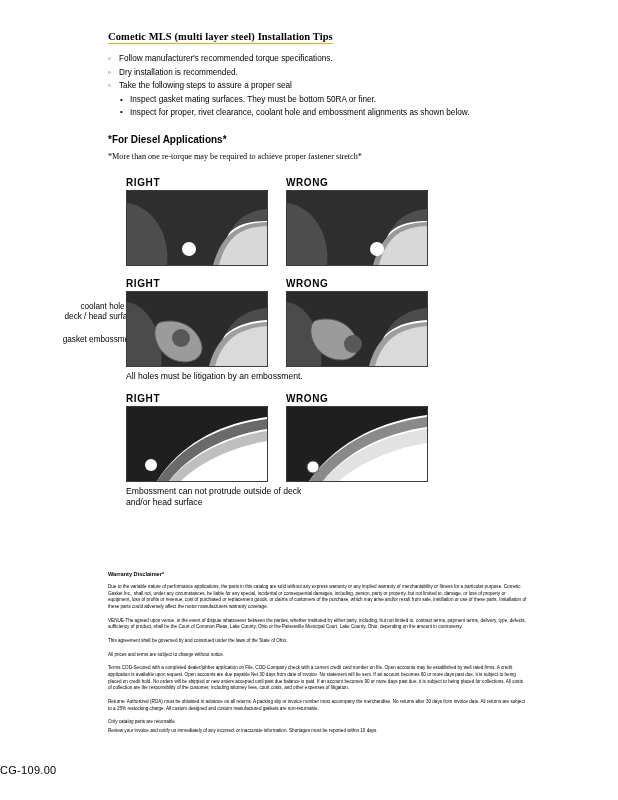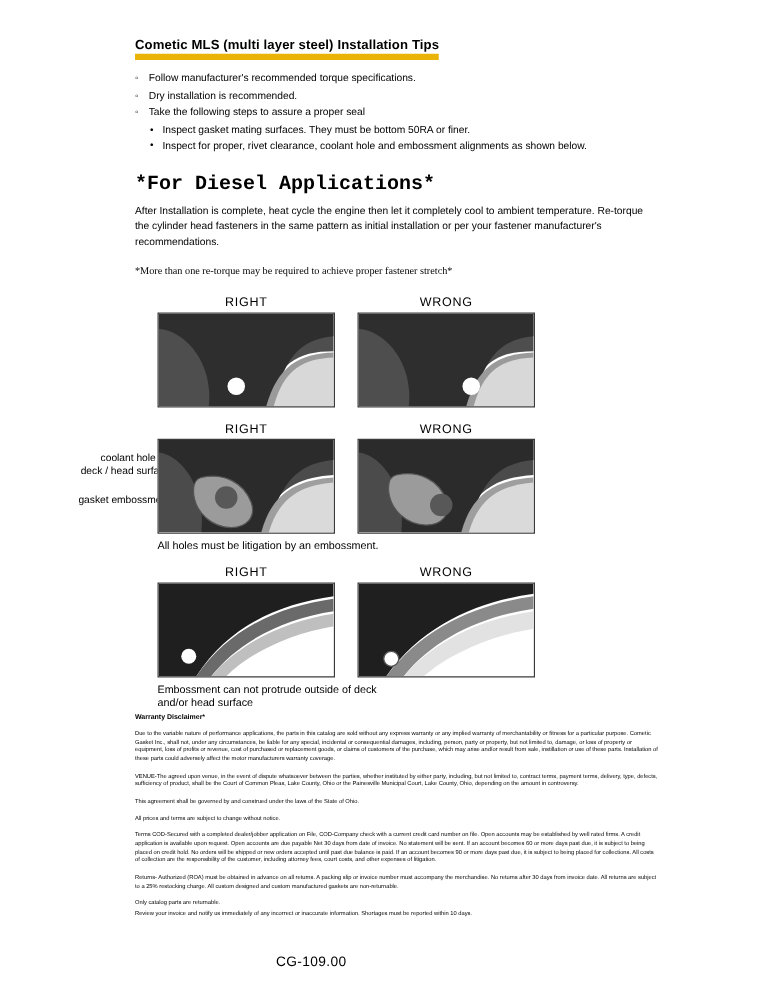--- a/index.html
+++ b/index.html
@@ -24,23 +24,24 @@
     left: 108px;
     top: 26px;
     width: 420px;
   }
 
   h1.title {
     font-size: 10.5px;
     font-weight: bold;
     margin: 0 0 9px 0;
     letter-spacing: 0.1px;
-    border-bottom: 5px solid #eab308;
+    border-bottom: 1px solid #eab308;
     padding-bottom: 1px;
     display: inline-block;
+    font-family: Liberation Serif, serif;
   }
 
   ul.bullets {
     list-style: none;
     margin: 0;
     padding: 0;
   }
   ul.bullets > li {
     font-size: 8.2px;
     line-height: 1.55;
@@ -68,24 +69,23 @@
   }
   ul.sub > li::before {
     content: "\2022";
     position: absolute;
     left: 1px;
     top: -0.5px;
     font-size: 8px;
   }
 
   h2.subtitle {
-    font-size: 16px;
+    font-size: 10px;
     font-weight: bold;
     margin: 14px 0 7px 0;
-    font-family: Liberation Mono, monospace;
   }
   p.body {
     font-size: 8.2px;
     line-height: 1.55;
     margin: 0 0 11px 0;
   }
   p.note {
     font-size: 8.2px;
     margin: 0 0 0 0;
     font-family: Liberation Serif, serif;
@@ -97,22 +97,22 @@
     margin-top: 10px;
   }
   .figrow {
     display: flex;
     gap: 18px;
     justify-content: flex-start;
   }
   .figcol { width: 142px; }
   .figlabel {
     font-size: 10px;
-    font-weight: normal;
-    text-align: center;
+    font-weight: bold;
+    text-align: left;
     letter-spacing: 0.6px;
     margin-bottom: 2px;
   }
   .figbox {
     width: 142px;
     height: 76px;
     border: 1px solid #3a3a3a;
     position: relative;
     overflow: hidden;
     background: #ffffff;
@@ -153,21 +153,20 @@
     font-size: 4.6px;
     line-height: 1.45;
     margin: 0 0 7px 0;
     text-align: left;
   }
   .docnum {
     position: absolute;
     left: 0;
     top: 764px;
     width: 498px;
-    text-align: center;
     font-size: 11px;
     letter-spacing: 0.3px;
   }
 </style>
 </head>
 <body>
 
 <div class="page">
 
   <div class="content">
@@ -180,21 +179,20 @@
       <li>
         <span>Take the following steps to assure a proper seal</span>
         <ul class="sub">
           <li>Inspect gasket mating surfaces.  They must be bottom 50RA or finer.</li>
           <li>Inspect for proper, rivet clearance, coolant hole and embossment alignments as shown below.</li>
         </ul>
       </li>
     </ul>
 
     <h2 class="subtitle">*For Diesel Applications*</h2>
-    <p class="body">After Installation is complete, heat cycle the engine then let it completely cool to ambient temperature. Re-torque the cylinder head fasteners in the same pattern as initial installation or per your fastener manufacturer's recommendations.</p>
     <p class="note">*More than one re-torque may be required to achieve proper fastener stretch*</p>
 
     
     <div class="figgroup" style="margin-top:16px;">
       <div class="figrow" style="padding-left:18px;">
         <div class="figcol">
           <div class="figlabel">RIGHT</div>
           <div class="figbox">
             <svg width="140" height="74" viewBox="0 0 140 74">
               <rect x="0" y="0" width="140" height="74" fill="#ffffff"></rect>

